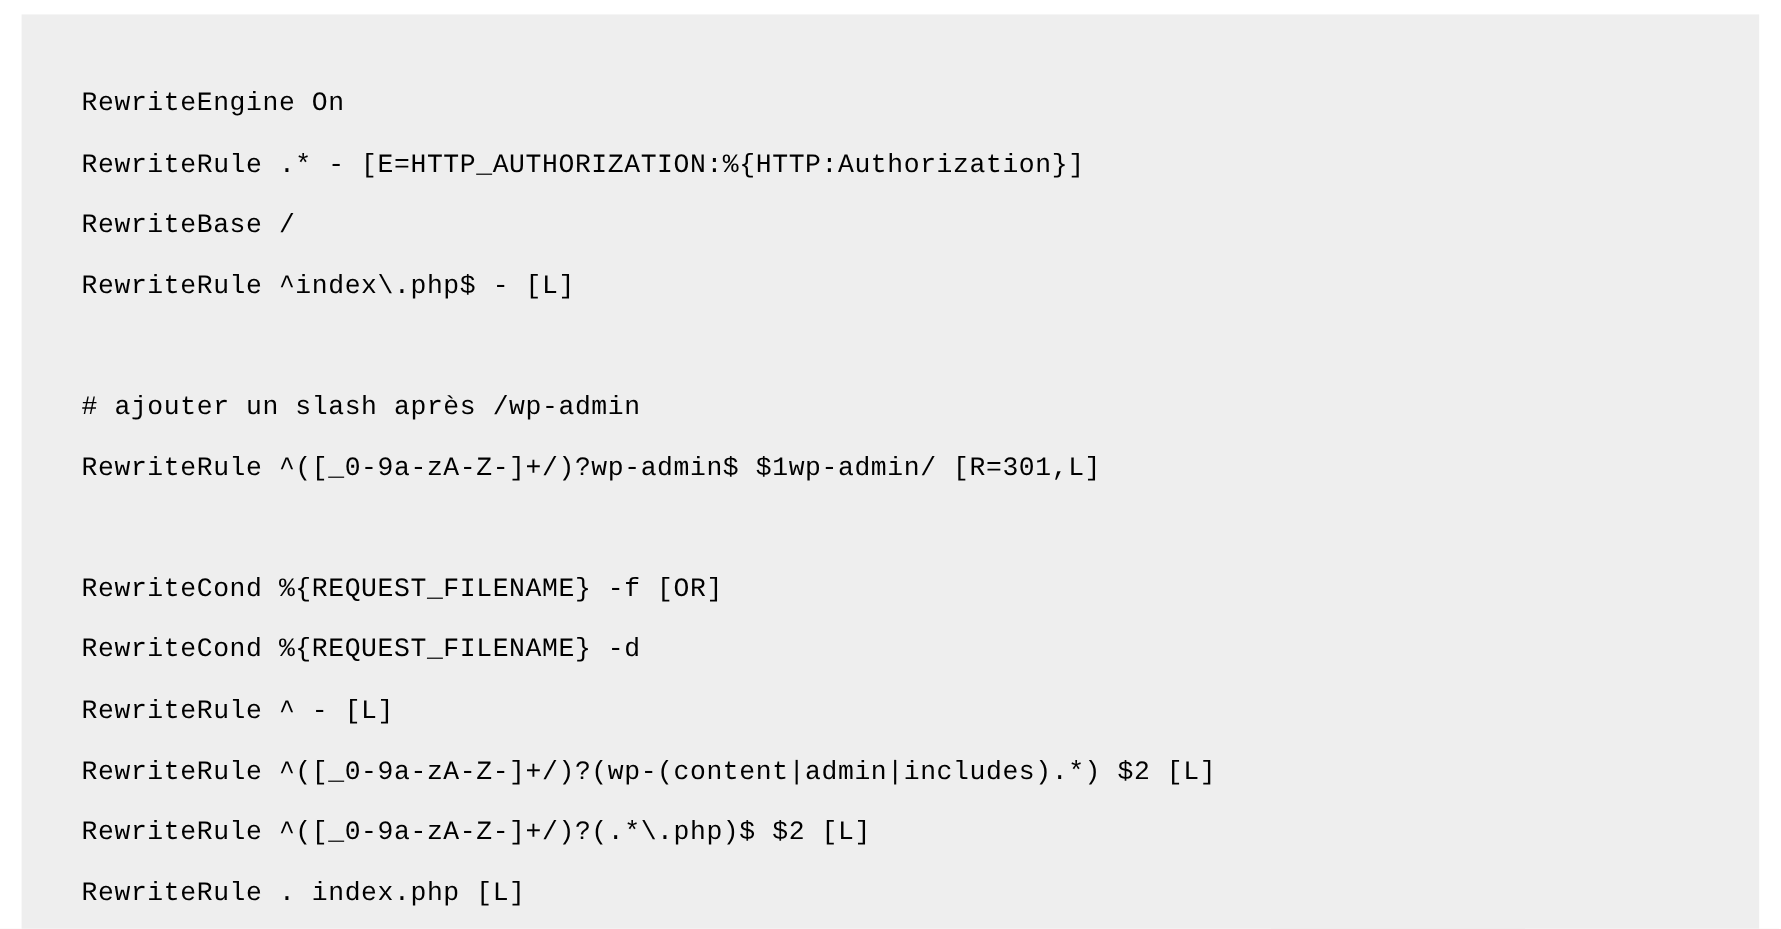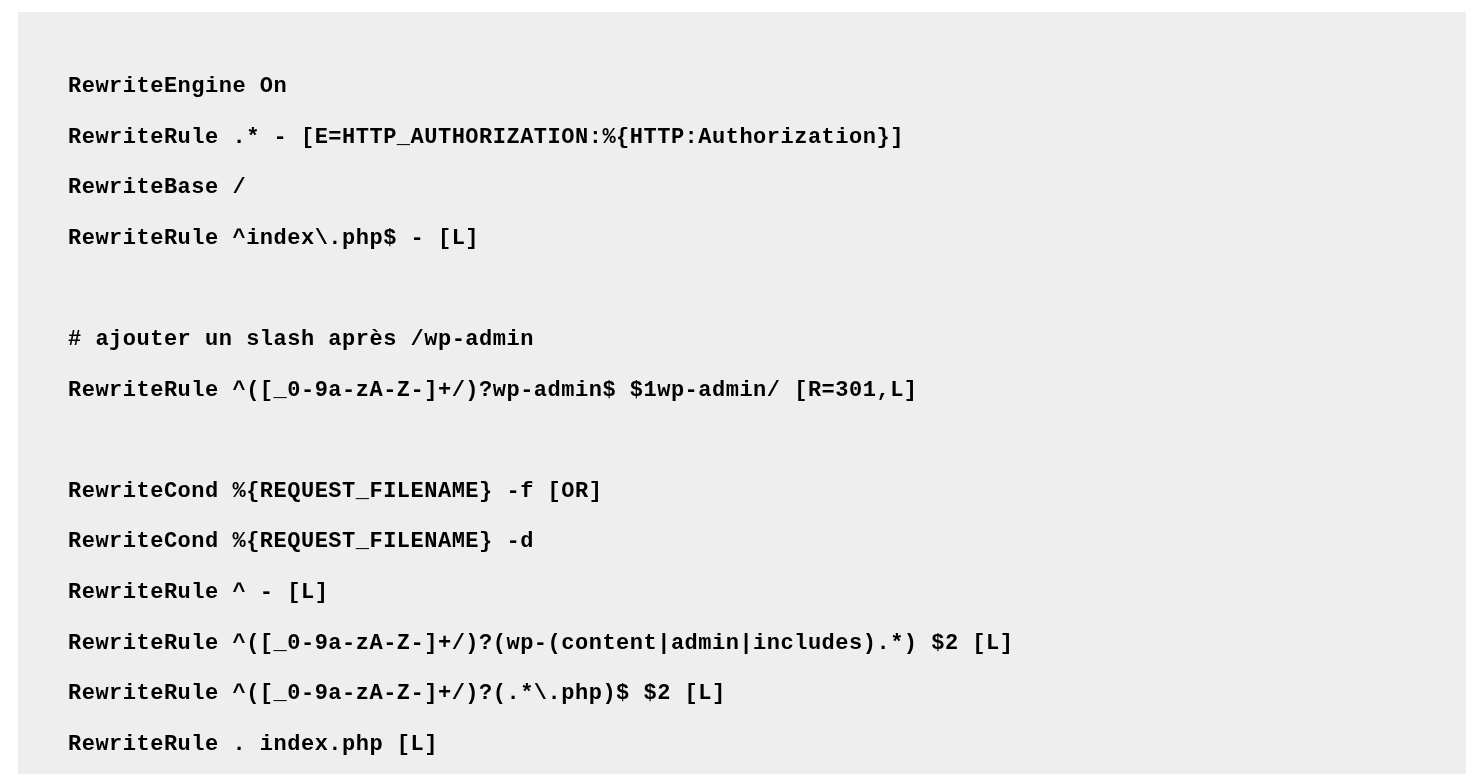--- a/index.html
+++ b/index.html
@@ -22,19 +22,18 @@
       font-size: 22px;
       line-height: 2.3;
       color: #000000;
       font-weight: 500;
       white-space: pre;
       letter-spacing: 0.5px;
     }
     .code-line {
       display: block;
       min-height: 1em;
-      font-weight: bold;
     }
   </style>
 </head>
 <body>
 
 <div class="code-block"><span class="code-line">RewriteEngine On</span><span class="code-line">RewriteRule .* - [E=HTTP_AUTHORIZATION:%{HTTP:Authorization}]</span><span class="code-line">RewriteBase /</span><span class="code-line">RewriteRule ^index\.php$ - [L]</span><span class="code-line">&nbsp;</span><span class="code-line"># ajouter un slash après /wp-admin</span><span class="code-line">RewriteRule ^([_0-9a-zA-Z-]+/)?wp-admin$ $1wp-admin/ [R=301,L]</span><span class="code-line">&nbsp;</span><span class="code-line">RewriteCond %{REQUEST_FILENAME} -f [OR]</span><span class="code-line">RewriteCond %{REQUEST_FILENAME} -d</span><span class="code-line">RewriteRule ^ - [L]</span><span class="code-line">RewriteRule ^([_0-9a-zA-Z-]+/)?(wp-(content|admin|includes).*) $2 [L]</span><span class="code-line">RewriteRule ^([_0-9a-zA-Z-]+/)?(.*\.php)$ $2 [L]</span><span class="code-line">RewriteRule . index.php [L]</span></div>
 
 </body></html>

